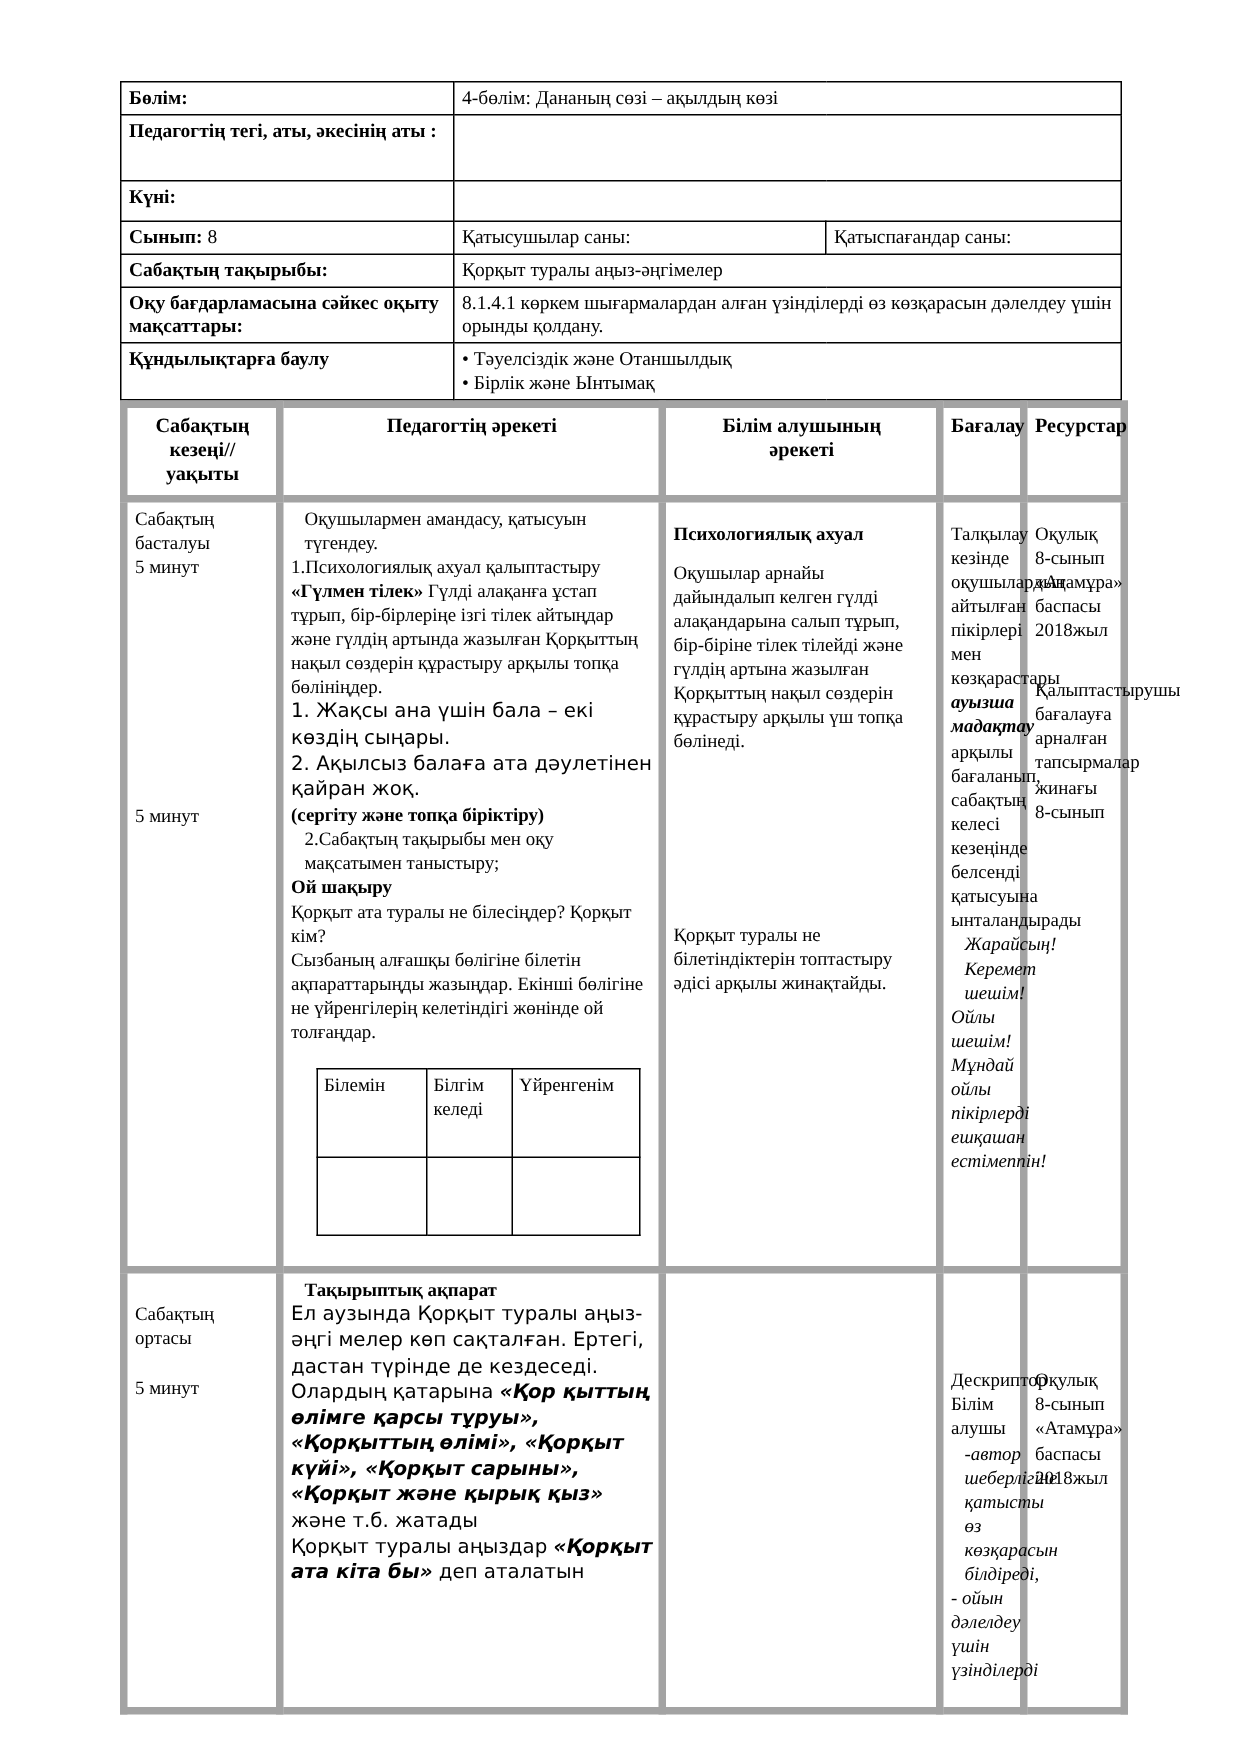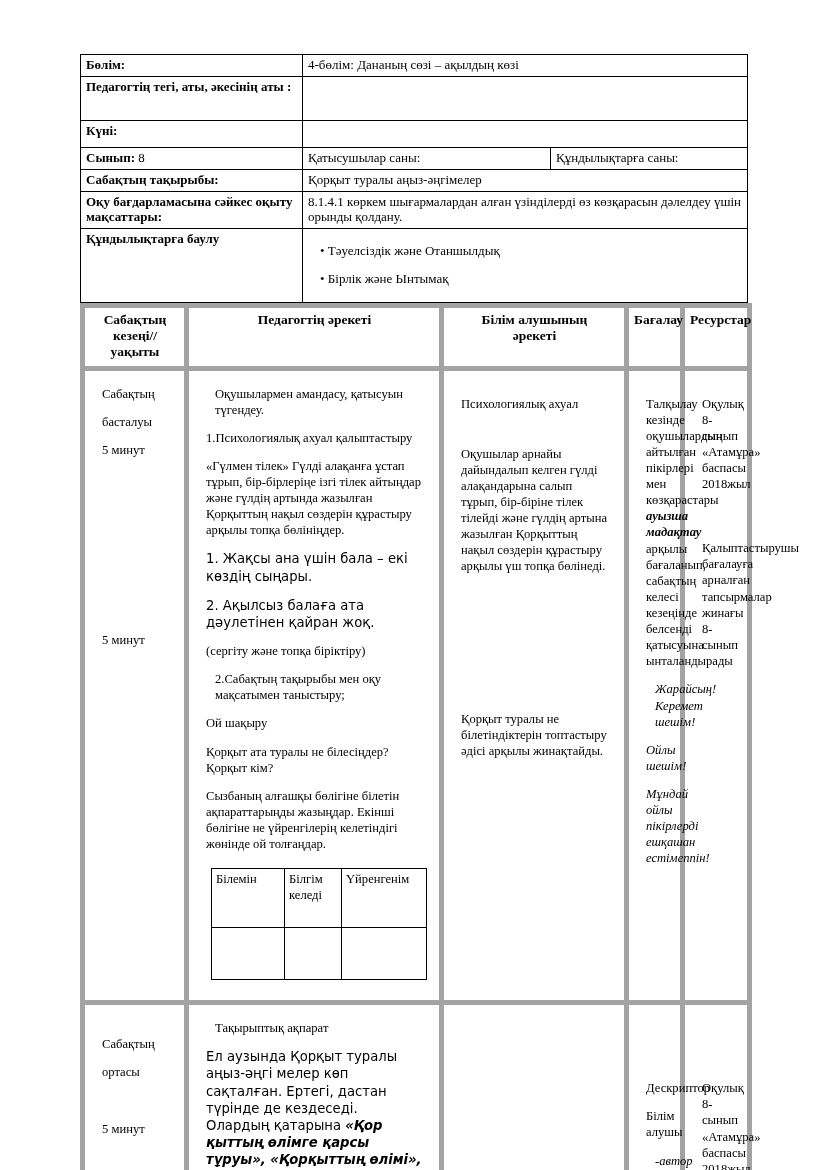--- a/index.html
+++ b/index.html
@@ -120,22 +120,22 @@
     line-height: 1.28;
   }
 
   .cell-stage {
     font-size: 12.6px;
     line-height: 1.33;
   }
   .stage-spacer { height: 150px; }
   .stage-spacer2 { height: 16px; }
 
-  .p { margin: 12px; }
-  .b { font-weight: normal; }
+  .p { margin: 0; }
+  .b { font-weight: bold; }
   .i { font-style: italic; }
   .bi { font-weight: bold; font-style: italic; }
 
   .big-line {
     font-family: "DejaVu Sans", "Liberation Sans", sans-serif;
     font-size: 13.2px;
     line-height: 1.3;
   }
 
   
@@ -191,21 +191,21 @@
       <tr class="row-mid">
         <td class="lbl">Күні:</td>
         <td class="val" colspan="2"></td>
       </tr>
       <tr>
         <td class="lbl"><span>Сынып:</span>
           <span class="val">8</span>
         </td>
         <td class="val indent-1"><span>Қатысушылар саны:</span><span></span>
         </td>
-        <td class="val indent-1"><span>Құндылықтарға саны:</span><span></span>
+        <td class="val indent-1"><span>Қатыспағандар саны:</span><span></span>
         </td>
       </tr>
       <tr>
         <td class="lbl">Сабақтың тақырыбы:</td>
         <td class="val indent-2" colspan="2">Қорқыт туралы аңыз-әңгімелер</td>
       </tr>
       <tr>
         <td class="lbl">Оқу бағдарламасына сәйкес оқыту мақсаттары:</td>
         <td class="val indent-2" colspan="2">8.1.4.1 көркем шығармалардан алған үзінділерді өз көзқарасын дәлелдеу үшін орынды қолдану.</td>
       </tr>

